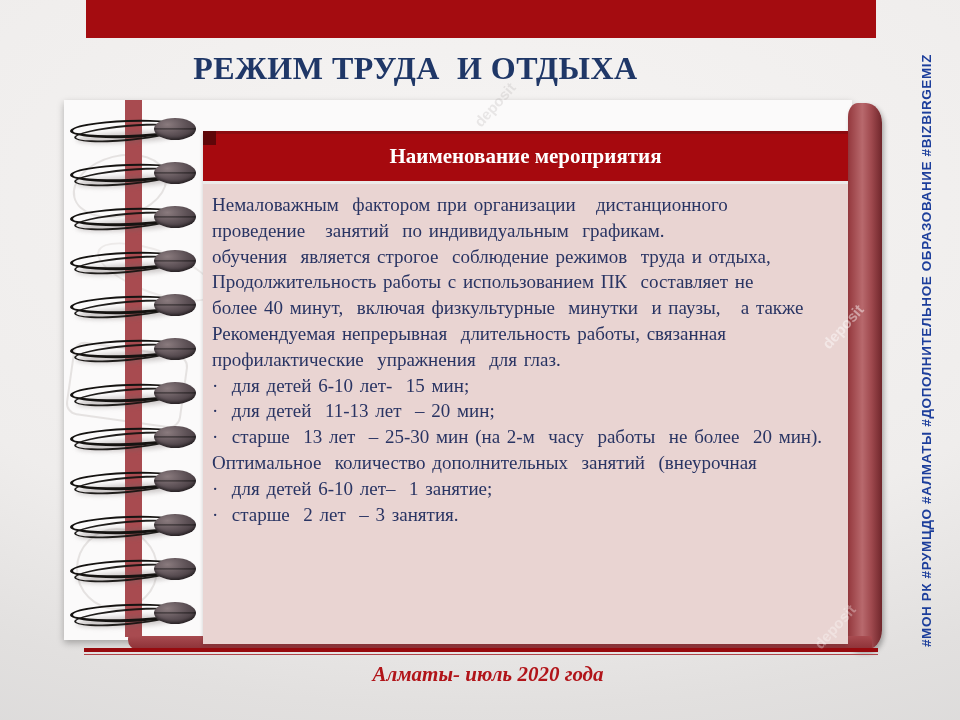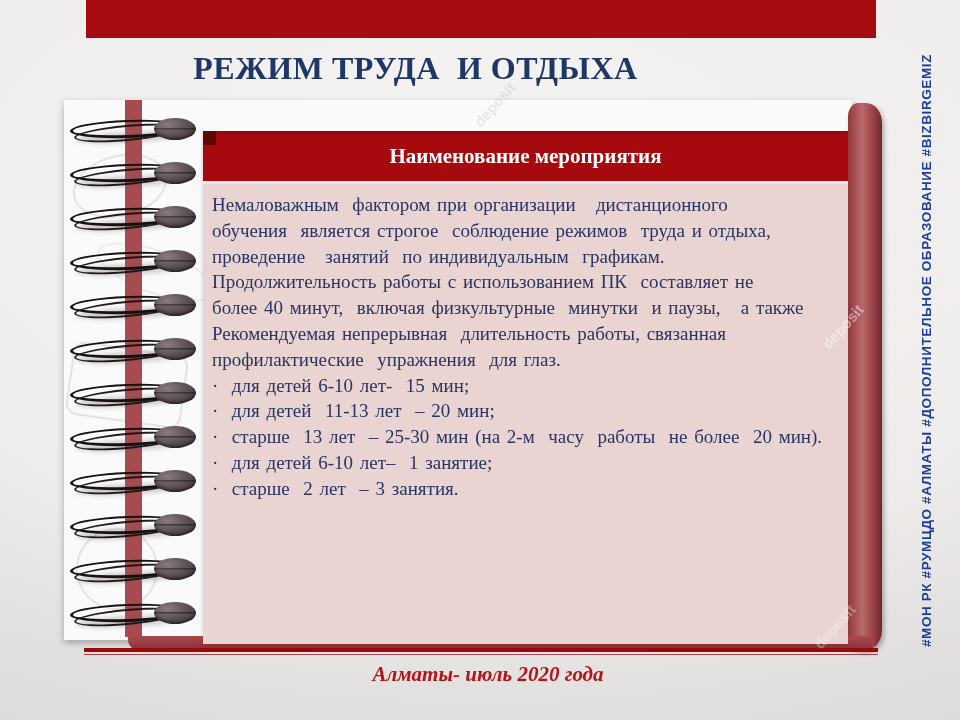--- a/index.html
+++ b/index.html
@@ -163,29 +163,30 @@
       </div>
     </div>
 
   <div class="card">
     <div class="card-header">
       <span class="corner-sq"></span>
       <span>Наименование мероприятия</span>
     </div>
     <div class="card-body">
         <div class="line">Немаловажным  фактором при организации   дистанционного</div>
+        <div class="line">проведение   занятий  по индивидуальным  графикам.</div>
         <div class="line">обучения  является строгое  соблюдение режимов  труда и отдыха,</div>
-        <div class="line">проведение   занятий  по индивидуальным  графикам.</div>
         <div class="line">Продолжительность работы с использованием ПК  составляет не</div>
         <div class="line">более 40 минут,  включая физкультурные  минутки  и паузы,   а также</div>
         <div class="line">Рекомендуемая непрерывная  длительность работы, связанная</div>
         <div class="line">профилактические  упражнения  для глаз.</div>
         <div class="line">·  для детей 6-10 лет-  15 мин;</div>
         <div class="line">·  для детей  11-13 лет  – 20 мин;</div>
         <div class="line">·  старше  13 лет  – 25-30 мин (на 2-м  часу  работы  не более  20 мин).</div>
+        <div class="line">Оптимальное  количество дополнительных  занятий  (внеурочная</div>
         <div class="line">·  для детей 6-10 лет–  1 занятие;</div>
         <div class="line">·  старше  2 лет  – 3 занятия.</div>
       </div>
   </div>
 
   <div class="rule-thick"></div>
   <div class="rule-thin"></div>
 
   <div class="footer-date">Алматы- июль 2020 года</div>
 

